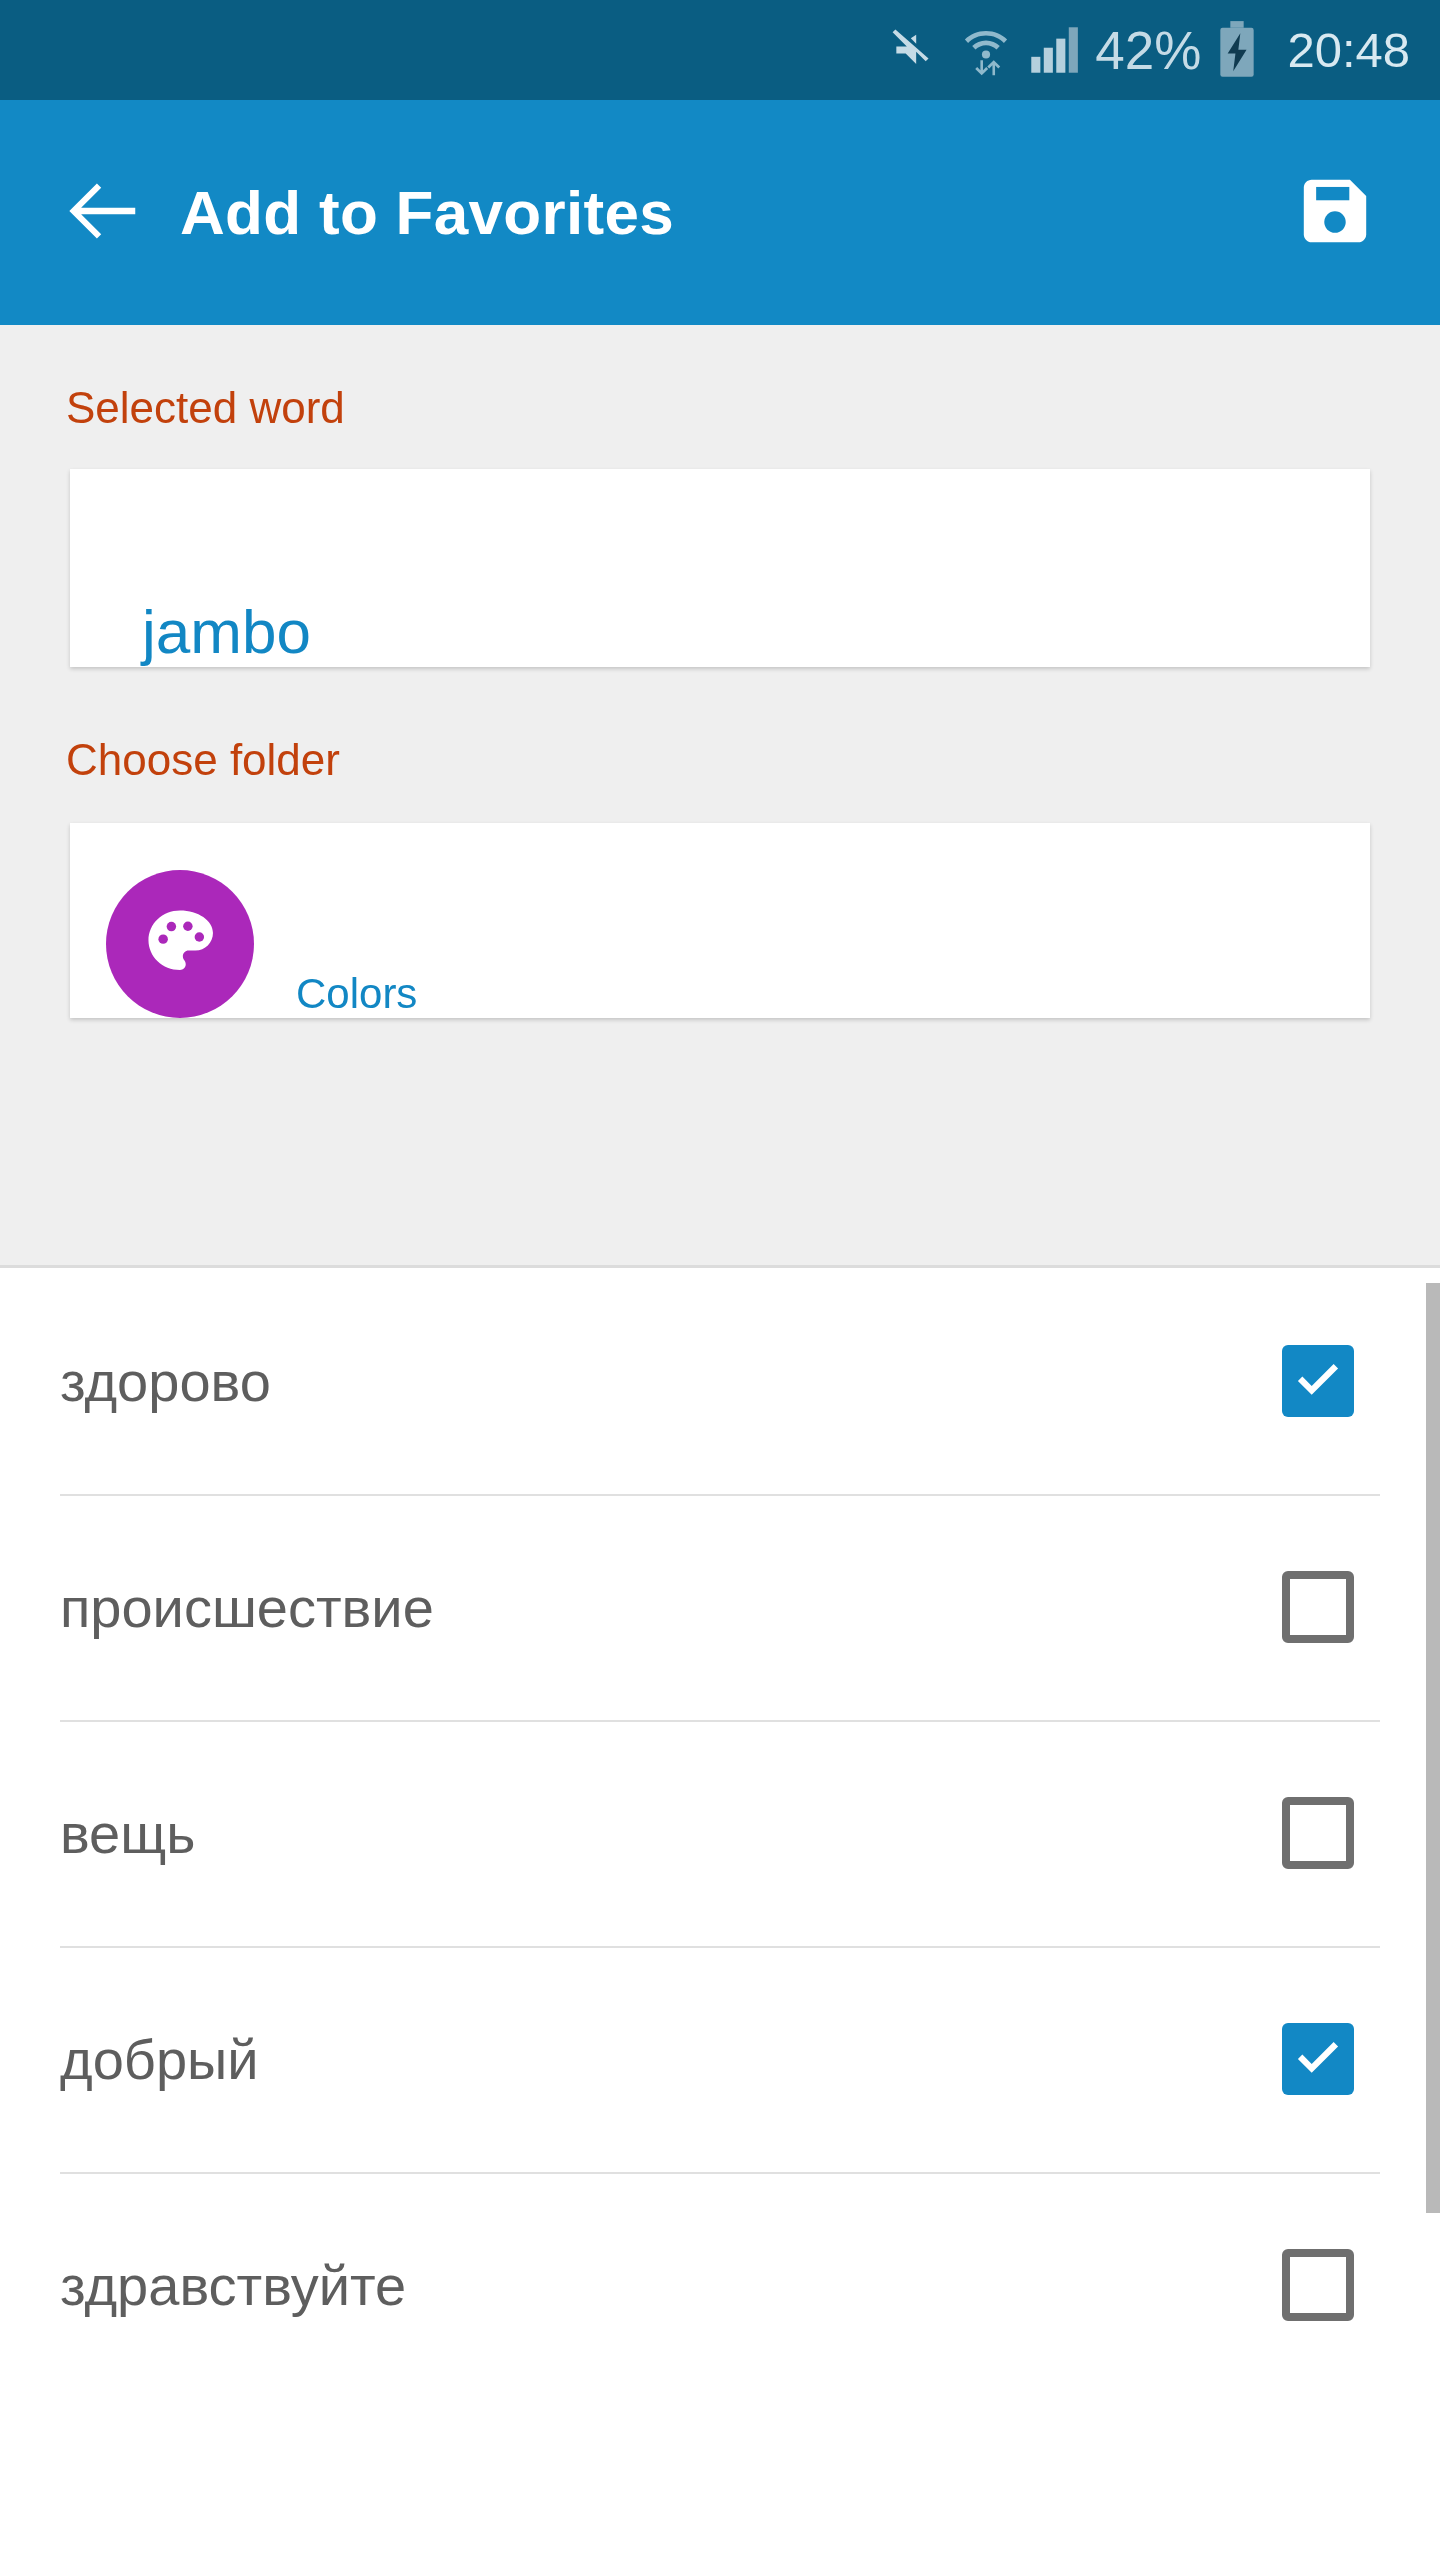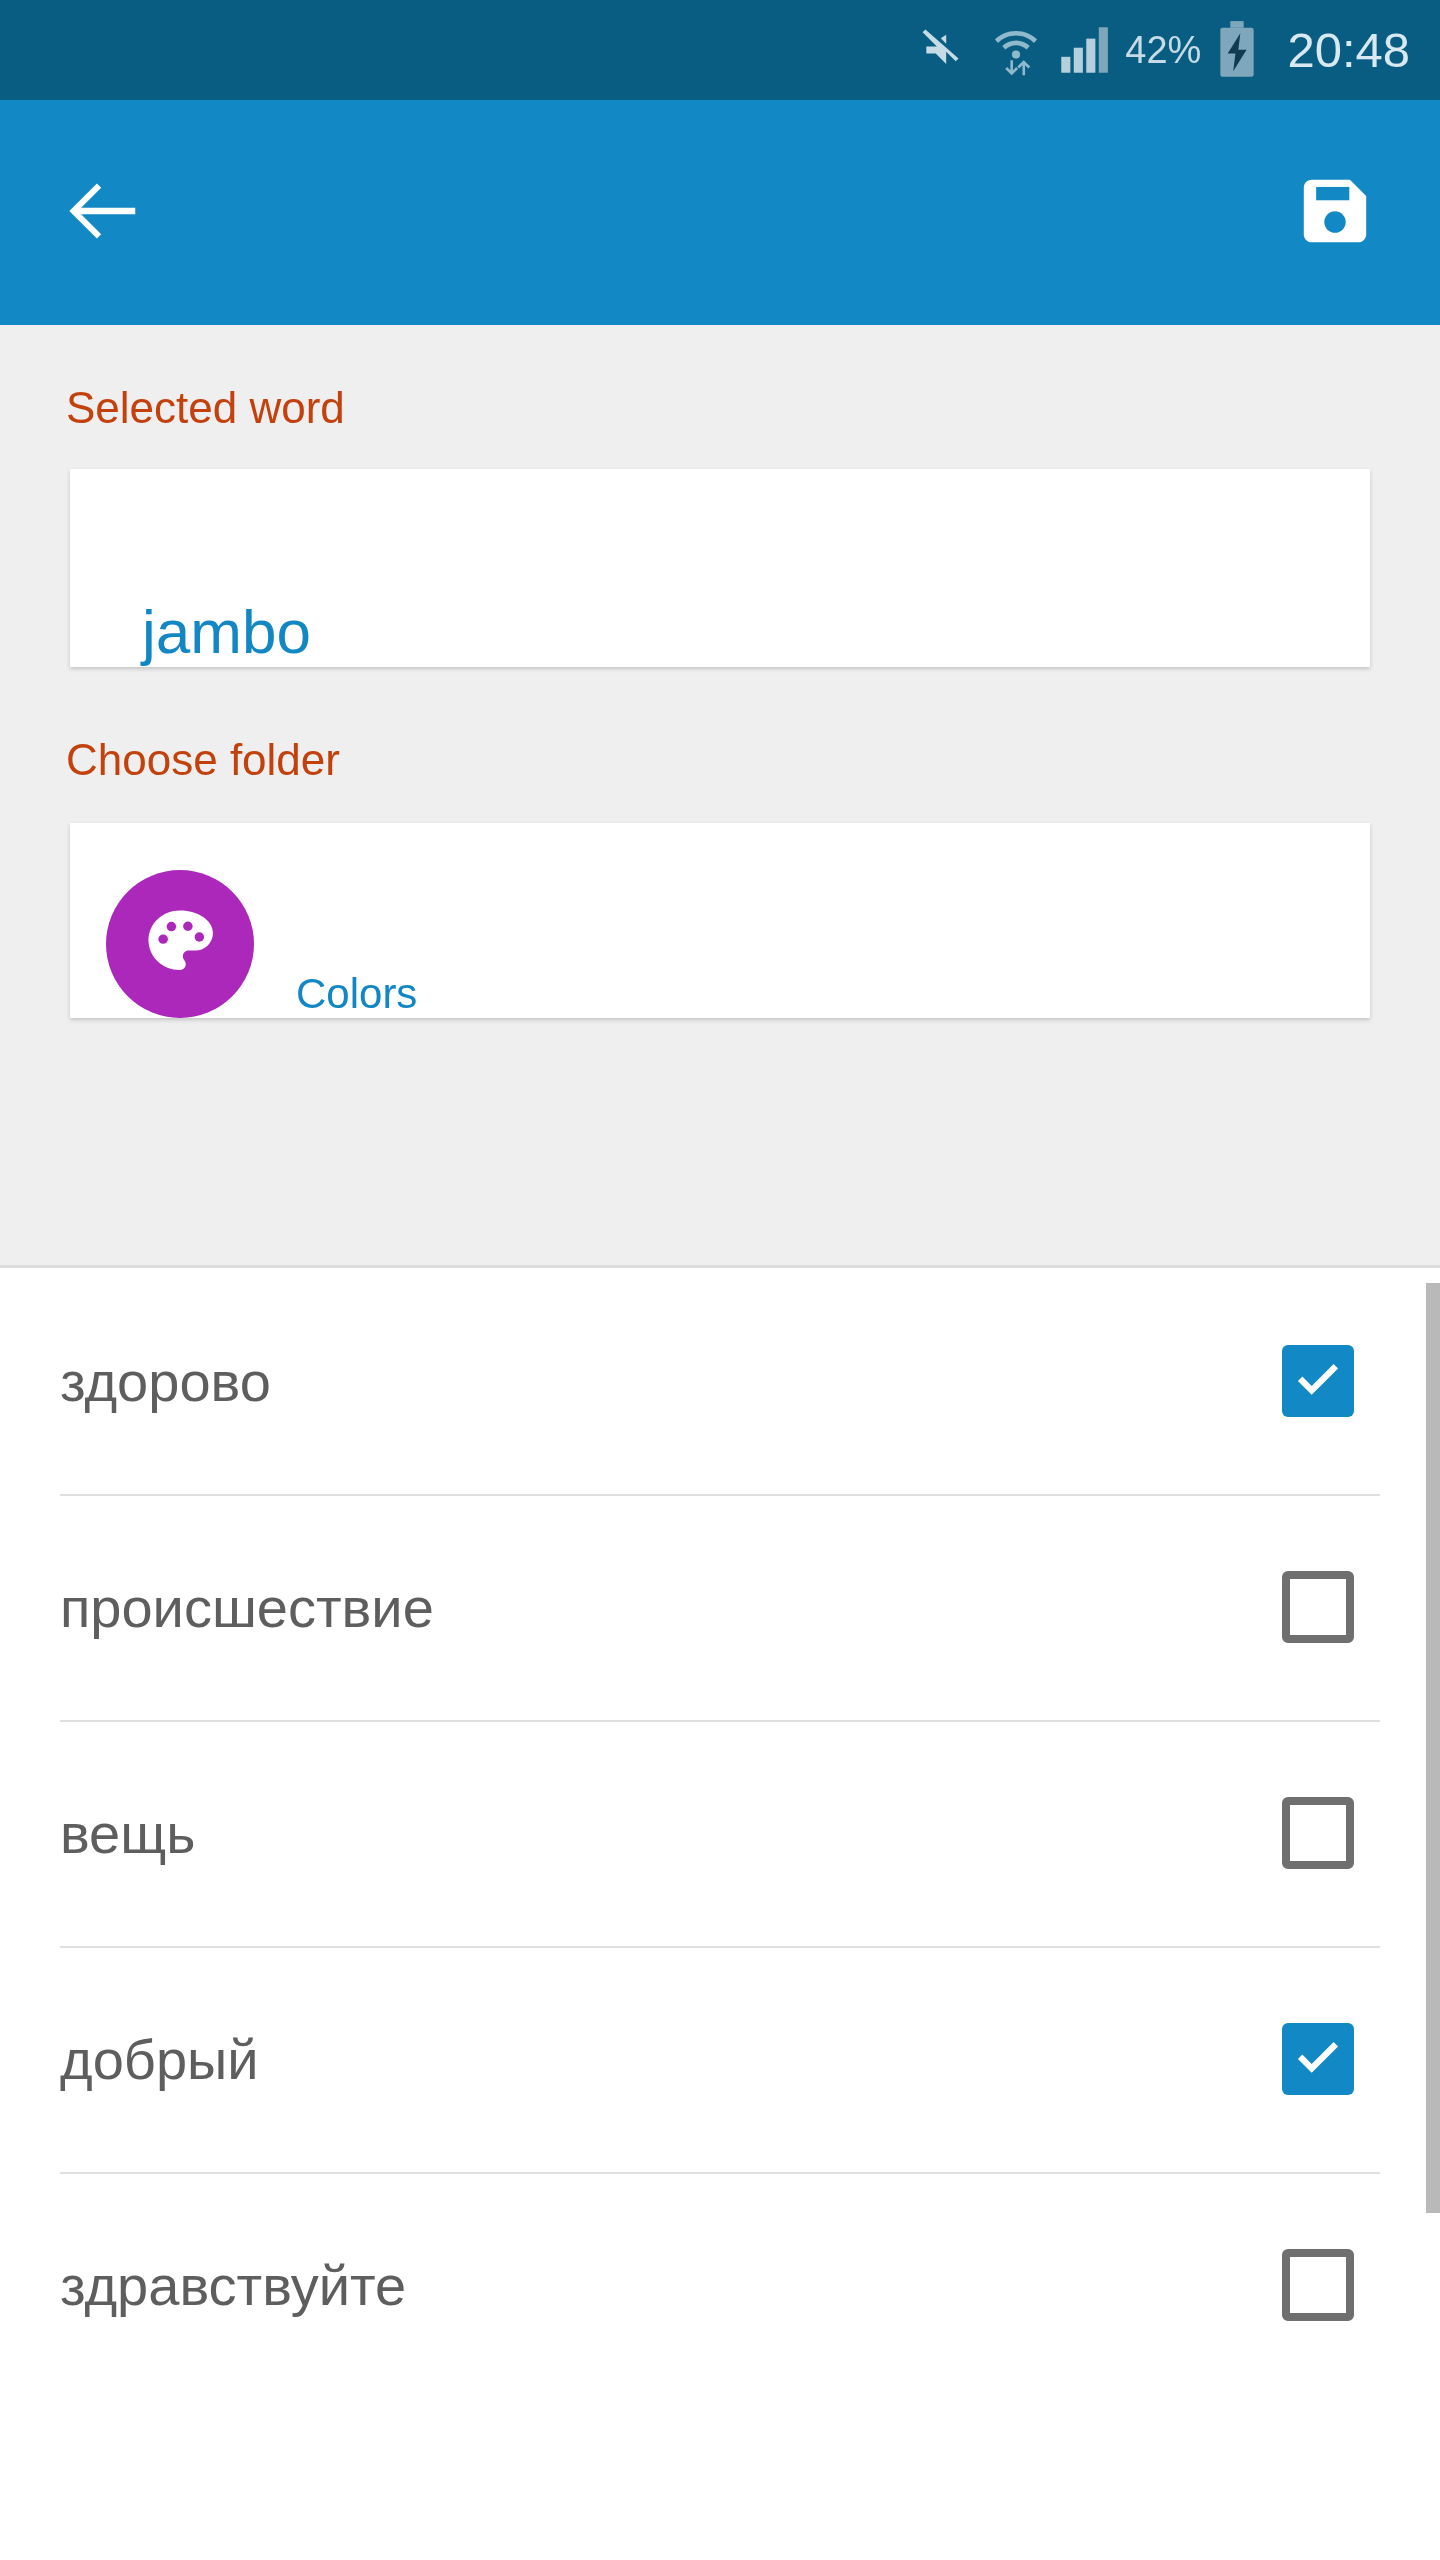--- a/index.html
+++ b/index.html
@@ -15,21 +15,21 @@
   .statusbar {
     position: absolute; top: 0; left: 0;
     width: 1440px; height: 100px;
     background: #0a5d82;
     display: flex; align-items: center; justify-content: flex-end;
     padding-right: 30px;
   }
   .sb-icons { display: flex; align-items: center; gap: 16px; }
   .sb-icon { display: flex; align-items: center; justify-content: center; }
   .sb-text {
-    color: #c5dbe6; font-size: 38px; font-weight: 400;
+    color: #c5dbe6; font-size: 53px; font-weight: 400;
     letter-spacing: 0px; line-height: 1;
   }
   .sb-clock {
     color: #d8e9f1; font-size: 49px; font-weight: 400;
     margin-left: 14px; line-height: 1;
   }
 
   
   .appbar {
     position: absolute; top: 100px; left: 0;
@@ -174,20 +174,21 @@
   </div>
 
   <div class="appbar">
     <div class="back-btn">
       <span>
         <svg width="86" height="86" viewBox="0 0 24 24">
           <path d="M21 11.1 L5.9 11.1 L11.5 5.5 L10.3 4.3 L2.6 12 L10.3 19.7 L11.5 18.5 L5.9 12.9 L21 12.9 Z" fill="#ffffff"></path>
         </svg>
       </span>
     </div>
+    <div class="appbar-title">Add to Favorites</div>
     <div class="appbar-spacer"></div>
     <div class="save-btn">
       <span>
         <svg width="78" height="78" viewBox="0 0 24 24">
           <path d="M4.8 2.4 L16.6 2.4 L21.6 7.4 L21.6 19.2 C21.6 20.5 20.5 21.6 19.2 21.6 L4.8 21.6 C3.5 21.6 2.4 20.5 2.4 19.2 L2.4 4.8 C2.4 3.5 3.5 2.4 4.8 2.4 Z" fill="#ffffff"></path>
           <rect x="6.2" y="4.6" width="10.2" height="4.1" fill="#1289c5"></rect>
           <circle cx="12" cy="15.4" r="3.3" fill="#1289c5"></circle>
         </svg>
       </span>
     </div>

